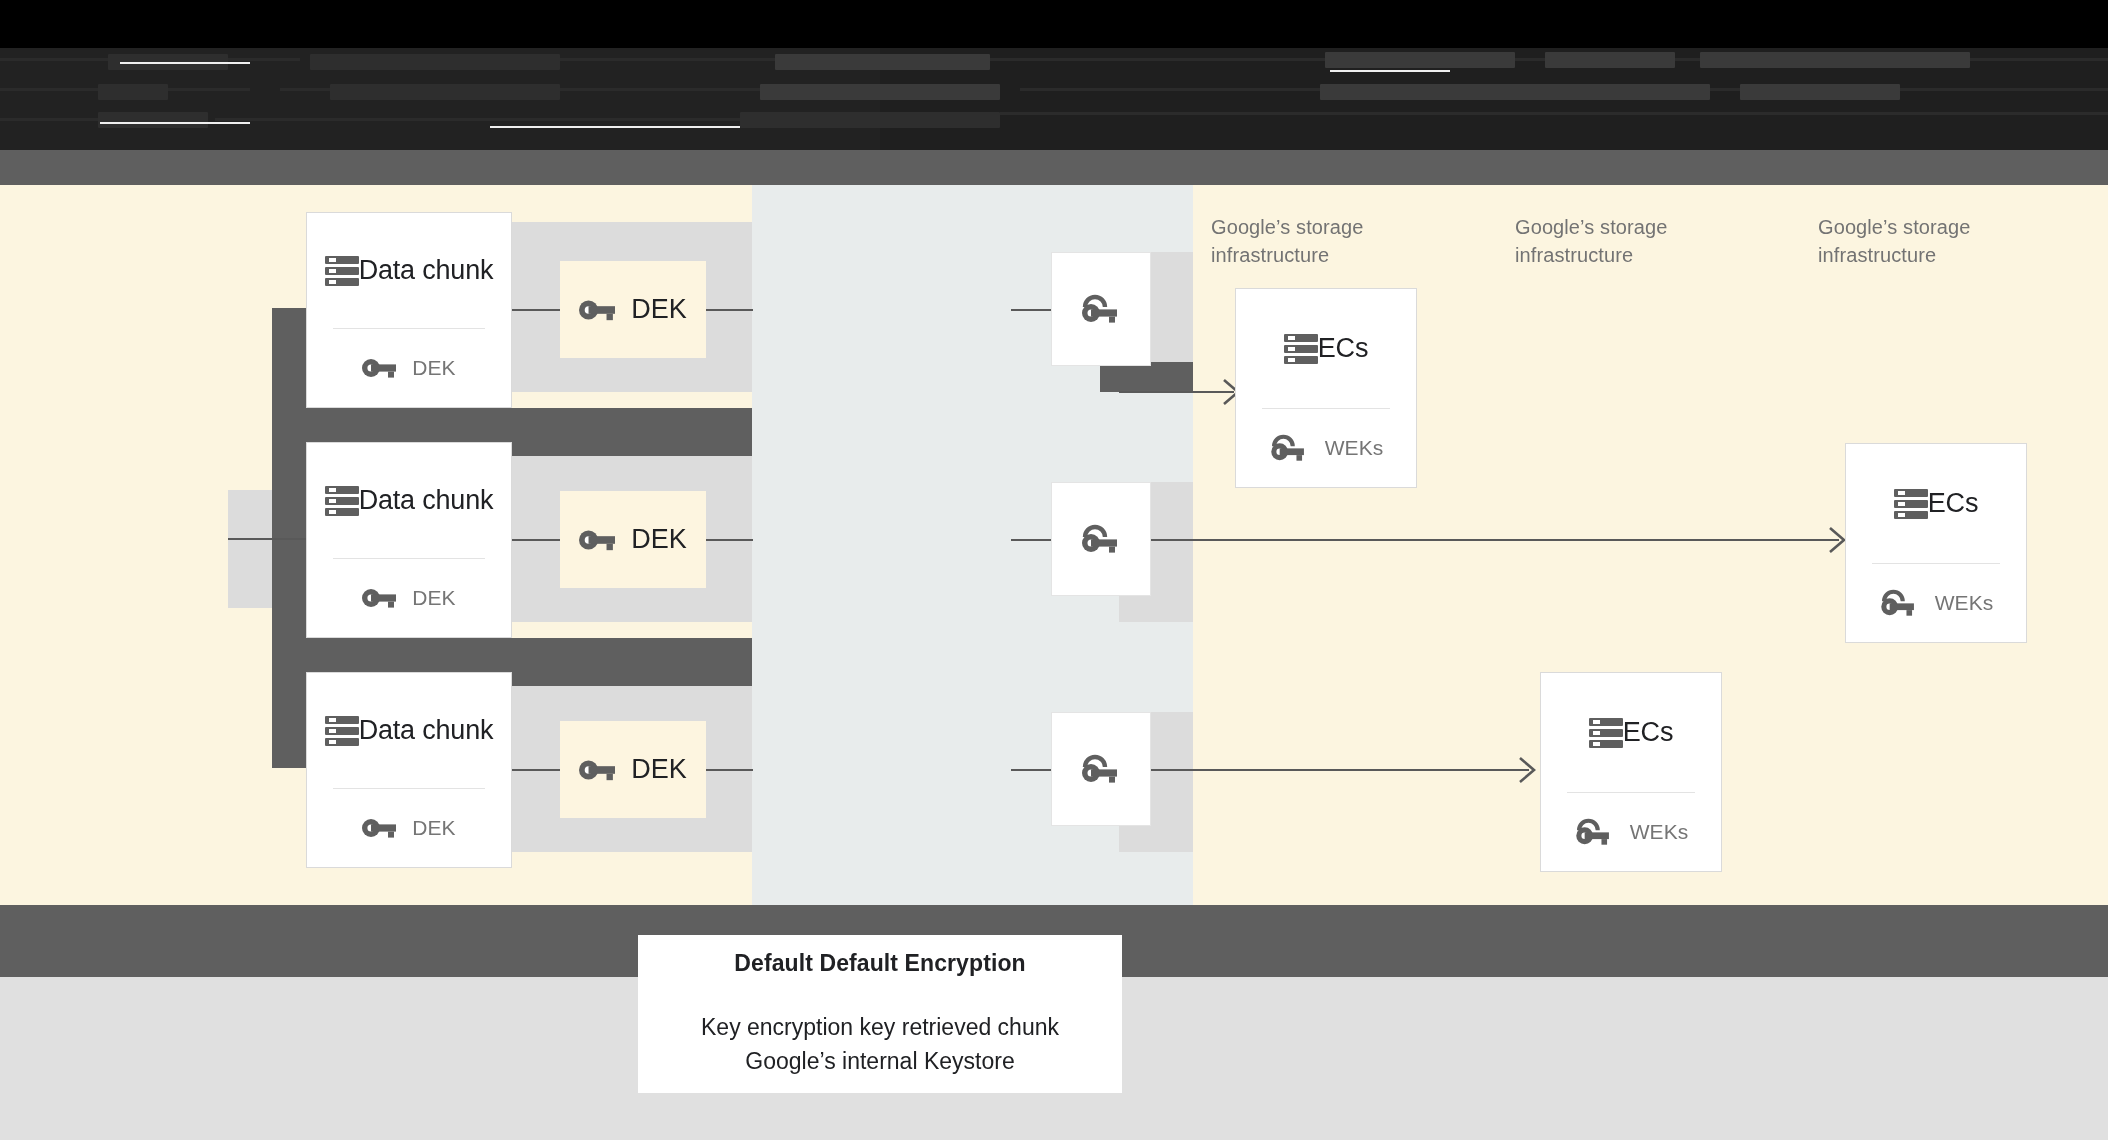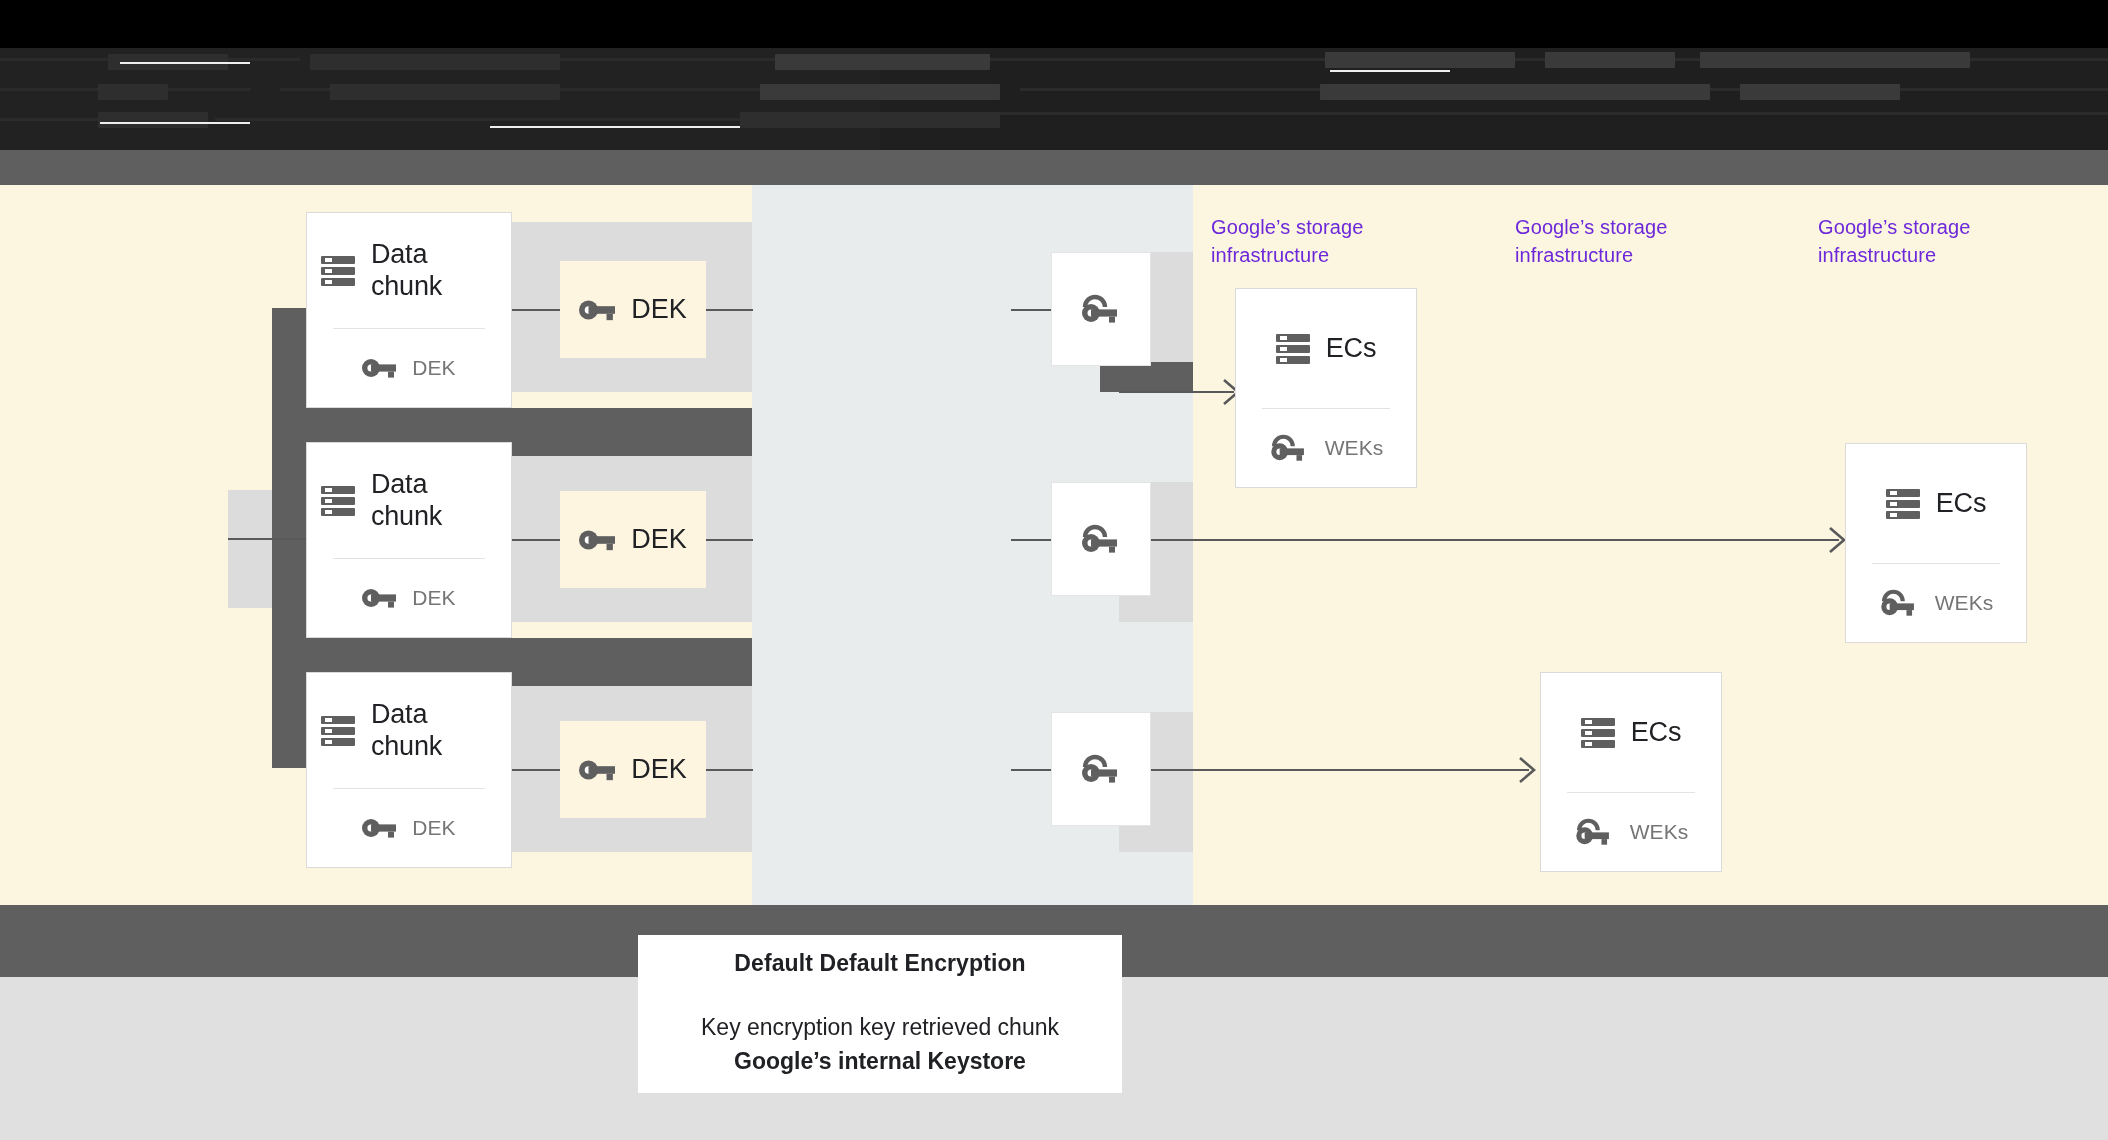--- a/index.html
+++ b/index.html
@@ -39,21 +39,21 @@
   .card{
     position:absolute;background:#fff;border:1px solid #dadada;
     box-sizing:border-box;
   }
   .card-inner{
     position:absolute;left:0;right:0;top:0;
     display:flex;flex-direction:column;height:100%;
   }
   .card-top{
     flex:1;display:flex;align-items:center;justify-content:center;
-    gap:16px;padding:0 14px;
+    padding:0 14px;
   }
   .card-divider{height:1px;background:#e3e3e3;margin:0 26px;}
   .card-bot{
     height:78px;display:flex;align-items:center;justify-content:center;gap:16px;
   }
   .card-title{
     font-size:27px;color:#202124;line-height:1.18;letter-spacing:-0.2px;
   }
   .card-sub{
     font-size:21px;color:#757575;letter-spacing:0.1px;
@@ -64,37 +64,37 @@
     position:absolute;box-sizing:border-box;
     display:flex;align-items:center;justify-content:center;gap:16px;
   }
   .keybox .lbl{font-size:27px;color:#202124;}
   .dekbox{background:#fdf5e0;}
   .kekbox{background:#ddefe6;border:1px solid #d2e6dc;}
   .wekbox{background:#fff;border:1px solid #e4e4e4;}
 
   
   .storlabel{
-    position:absolute;font-size:20px;line-height:1.42;color:#6d28d9;
+    position:absolute;font-size:20px;line-height:1.42;color:#737373;
     letter-spacing:0.1px;
   }
 
   
   .conn{position:absolute;background:#595959;height:2px;}
   .arrowhead{position:absolute;}
 
   
   .caption{
     position:absolute;background:#fff;box-sizing:border-box;
     display:flex;flex-direction:column;align-items:center;justify-content:center;
     text-align:center;
   }
   .caption-title{font-size:23px;font-weight:bold;color:#202124;letter-spacing:0.1px;}
   .caption-body{font-size:23px;color:#202124;line-height:1.46;margin-top:34px;}
-  .caption-body b{font-weight:bold;}
+  .caption-body b{font-weight:normal;}
 
   
   .svgicon{display:block;}
 </style>
 </head>
 <body>
 
 <div class="stage">
 
   <div class="band band-black"></div>

